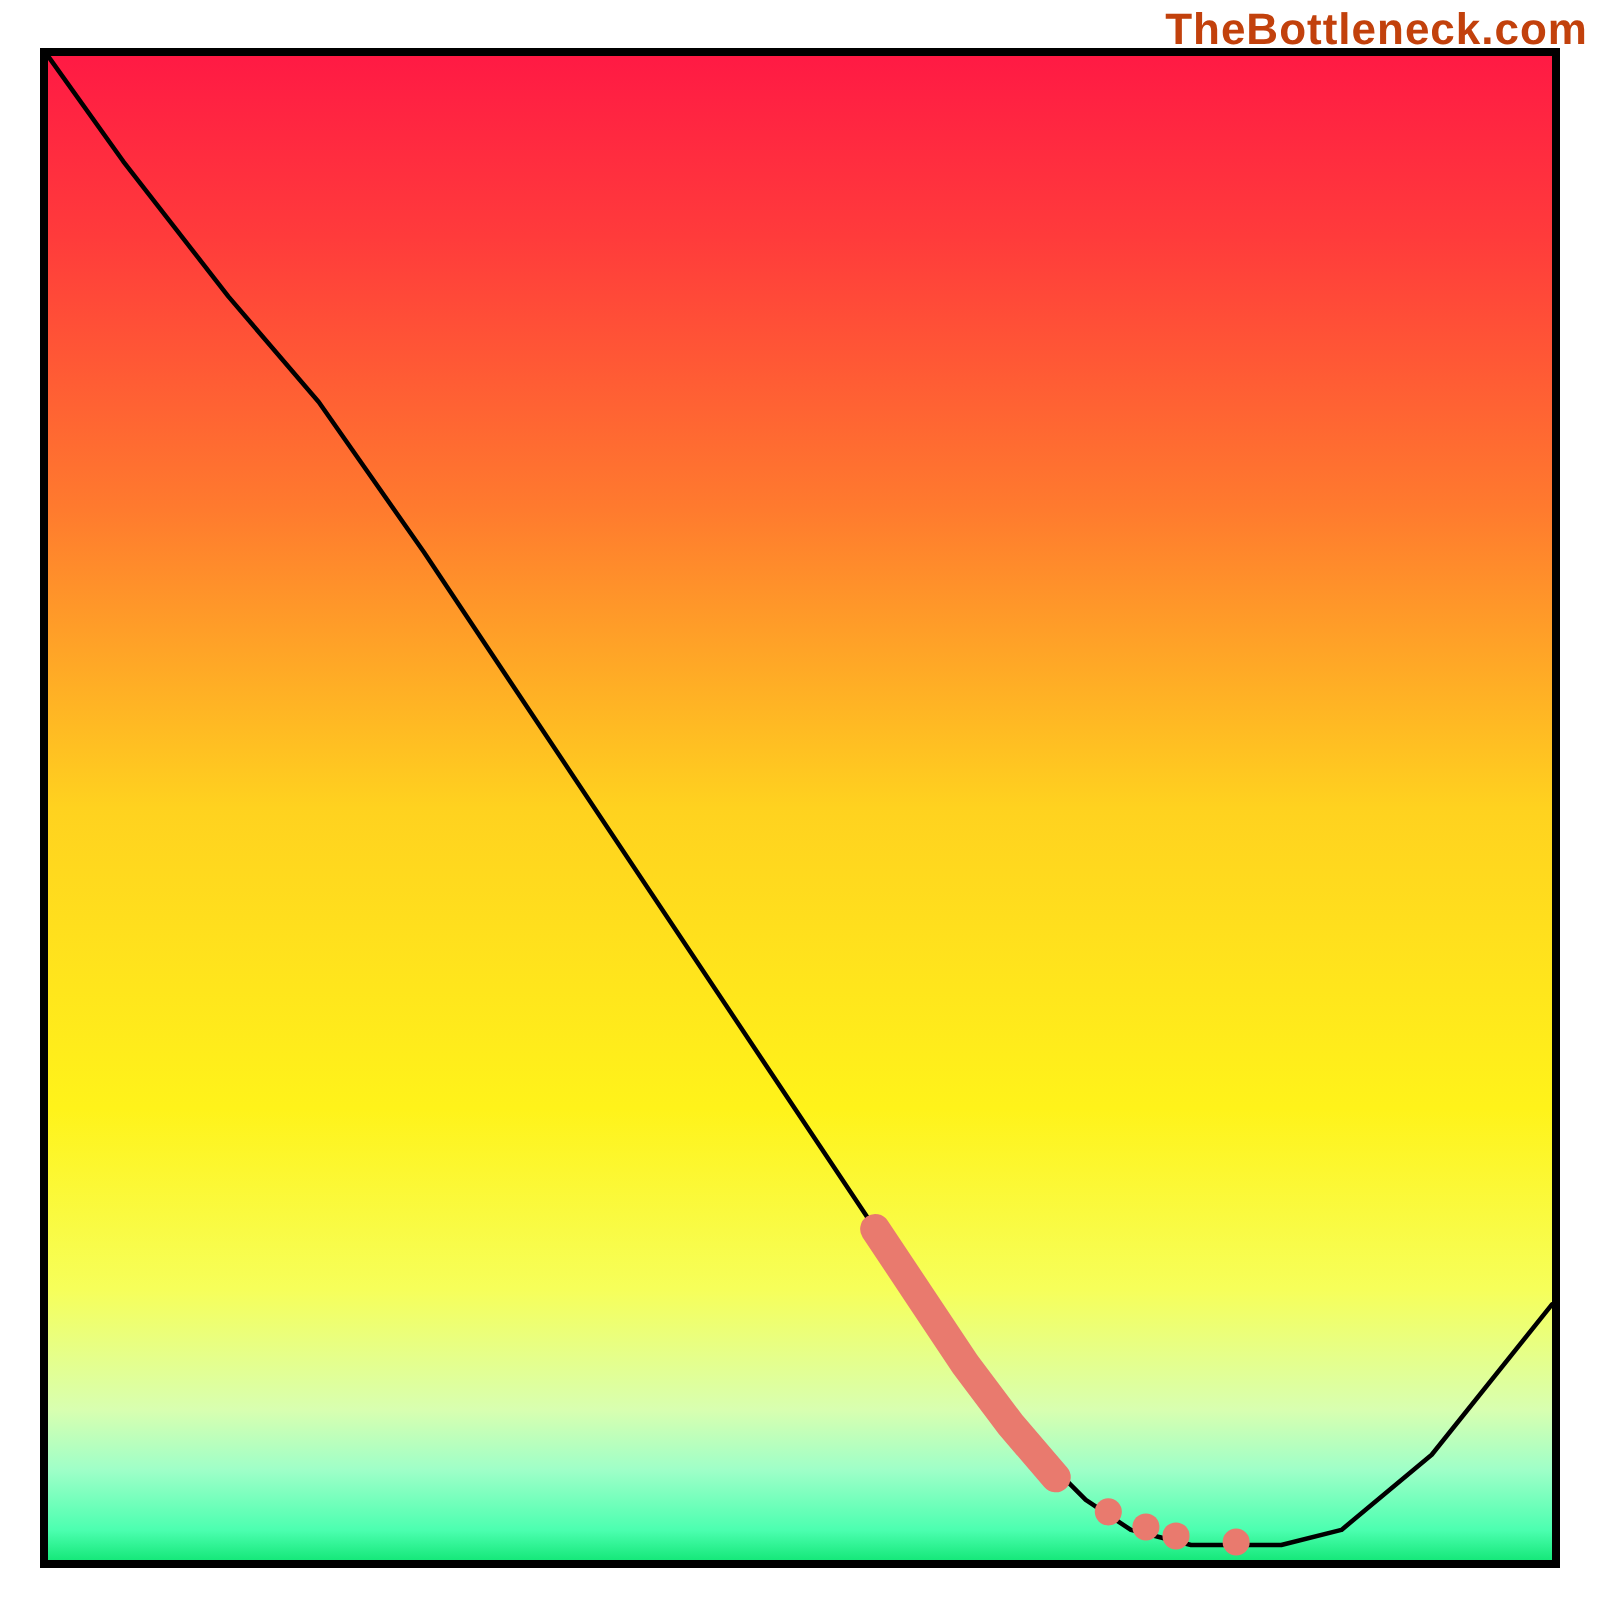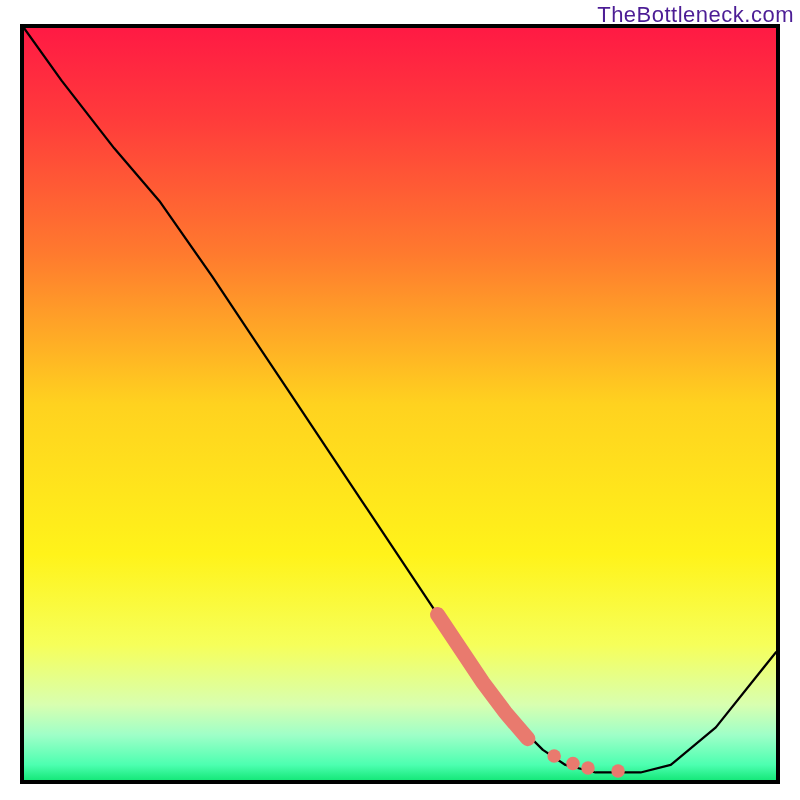--- a/index.html
+++ b/index.html
@@ -13,22 +13,22 @@
   .page {
     position: relative;
     width: 800px;
     height: 800px;
   }
   .watermark {
     position: absolute;
     top: 2px;
     right: 6px;
     font-size: 22px;
-    font-weight: 400;
-    color: #4c1d95;
+    font-weight: 700;
+    color: #c2410c;
     letter-spacing: 0.5px;
   }
   .plot-frame {
     position: absolute;
     left: 20px;
     top: 24px;
     width: 760px;
     height: 760px;
     border: 4px solid #000;
     box-sizing: border-box;

